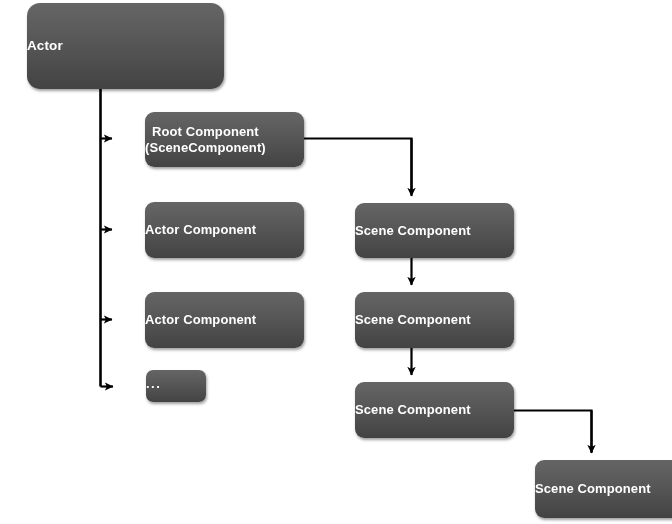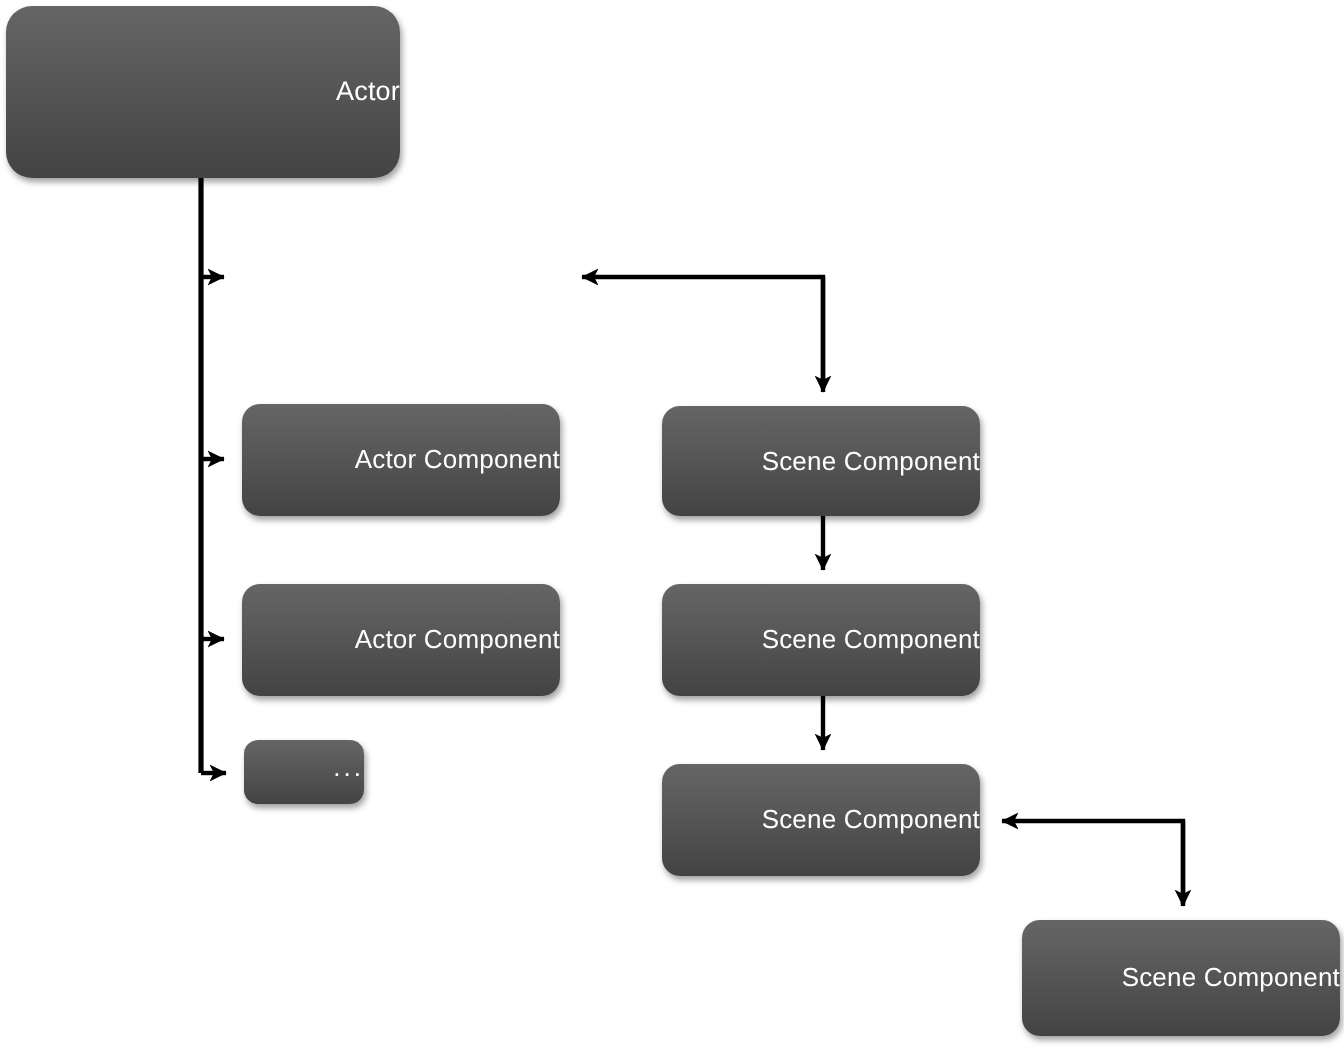--- a/index.html
+++ b/index.html
@@ -25,28 +25,29 @@
     height: 524px;
     pointer-events: none;
   }
   .node {
     position: absolute;
     box-sizing: border-box;
     border-radius: 9px;
     background: linear-gradient(to bottom, #656565 0%, #5a5a5a 35%, #4d4d4d 72%, #434343 100%);
     box-shadow: 1px 2px 3px rgba(0,0,0,0.38);
     color: #ffffff;
-    font-weight: normal;
+    font-weight: bold;
     display: flex;
     align-items: center;
-    justify-content: flex-end;
+    justify-content: flex-start;
     text-align: center;
     line-height: 1.22;
     letter-spacing: 0.1px;
     z-index: 2;
+    margin-left: 24px;
   }
   .node .label {
     display: block;
     white-space: pre-line;
   }
   .node.n-actor {
     left: 3px; top: 3px; width: 197px; height: 86px;
     border-radius: 13px;
     font-size: 13.5px;
   }
@@ -134,20 +135,24 @@
     <g>
       <path d="M591.5,452 L591.5,410.5 L501,410.5" fill="none" stroke="#000000" stroke-width="2.2" marker-end="url(#arrowR)"></path>
       <path d="M591.5,410.5 L591.5,453" fill="none" stroke="#000000" stroke-width="2.2" marker-end="url(#arrowD)"></path>
     </g>
   </svg>
 
   <div class="node n-actor">
     <span class="label">Actor</span>
   </div>
 
+  <div class="node n-root">
+    <span class="label">Root Component
+(SceneComponent)</span>
+  </div>
 
   <div class="node n-ac1">
     <span class="label">Actor Component</span>
   </div>
 
   <div class="node n-ac2">
     <span class="label">Actor Component</span>
   </div>
 
   <div class="node n-ellipsis">

